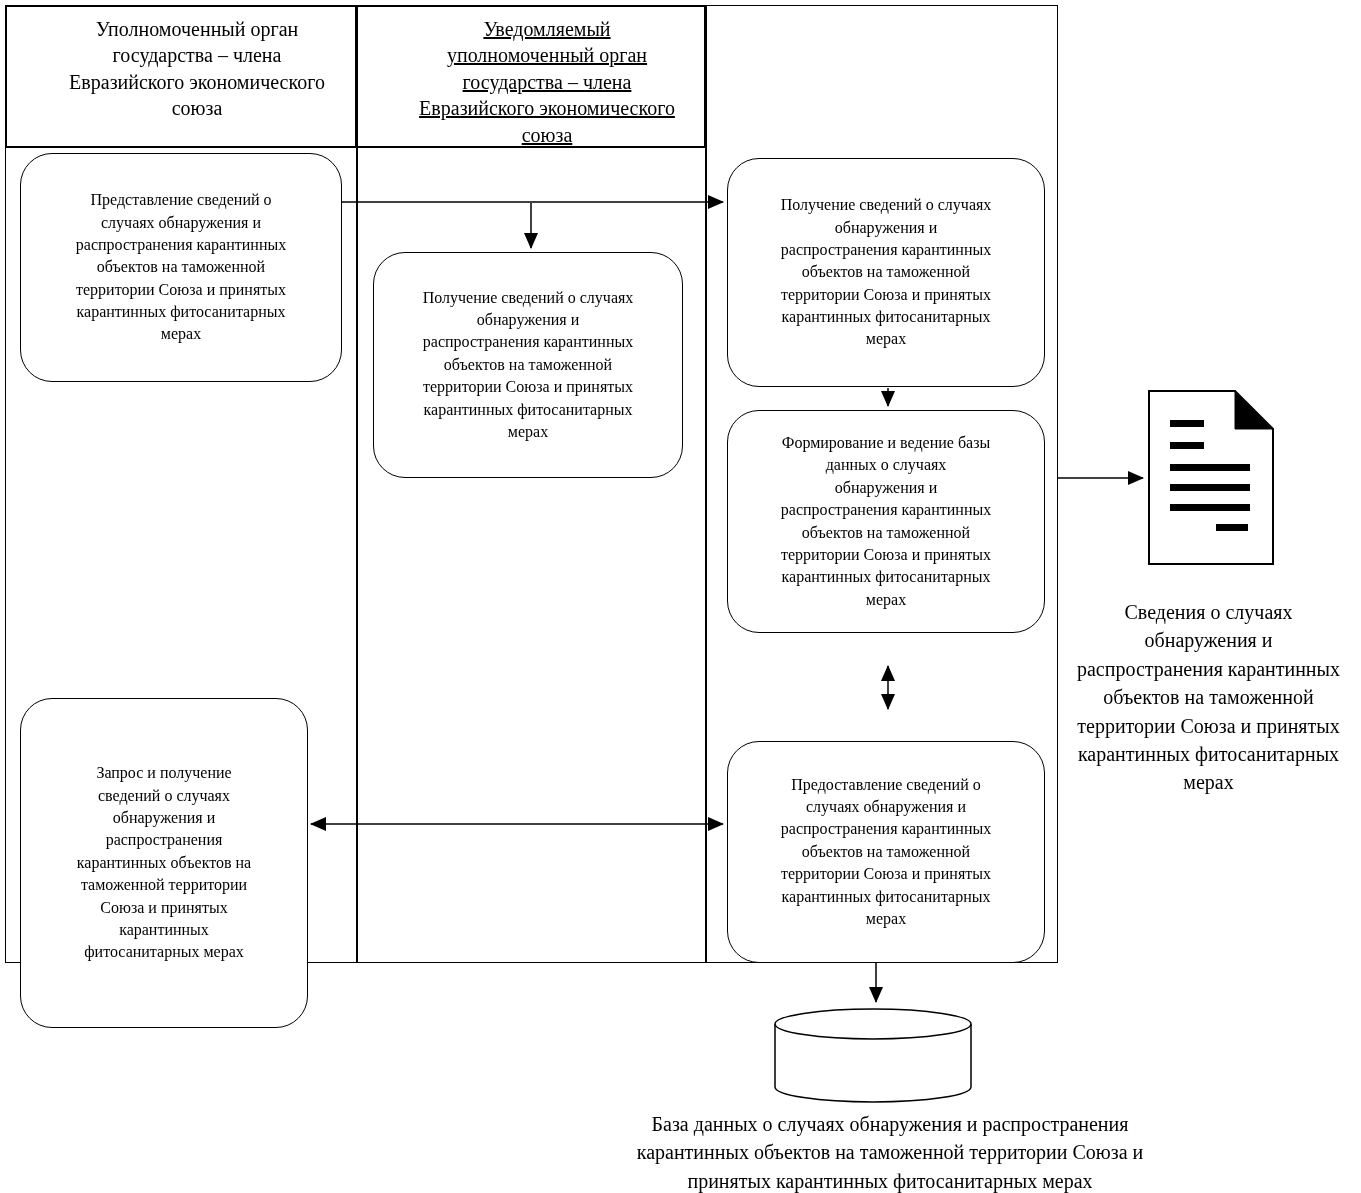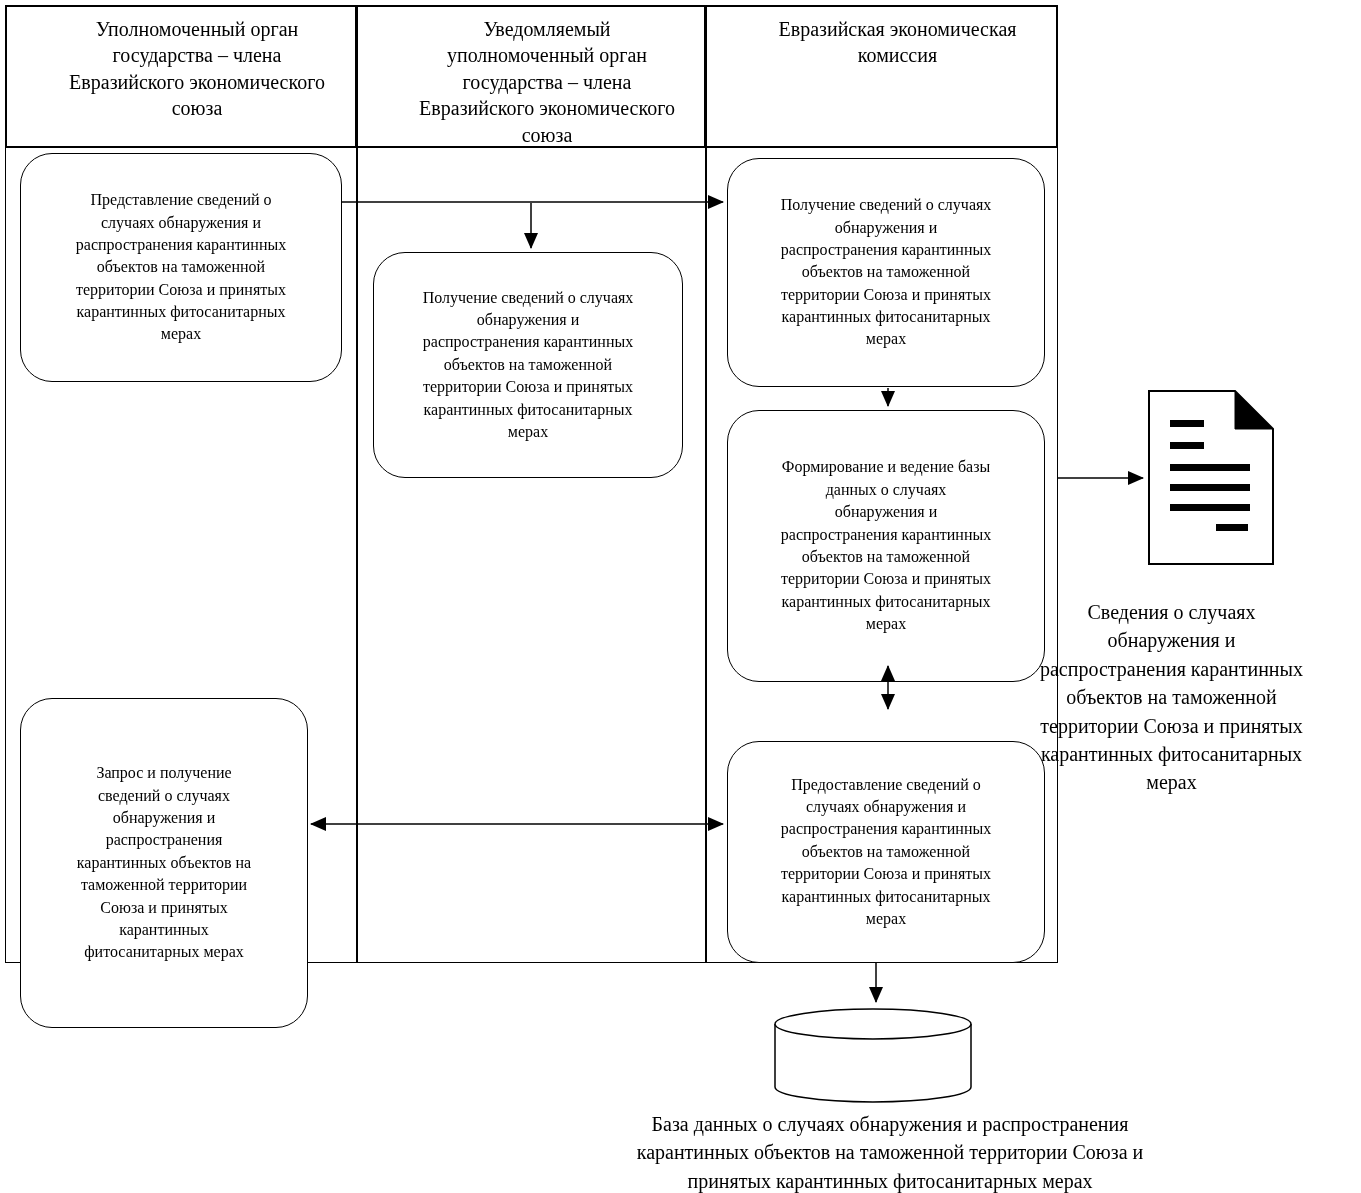--- a/index.html
+++ b/index.html
@@ -45,27 +45,25 @@
 <div class="canvas">
 
   <div class="frame"></div>
   <div class="vdivider" style="left:356px;"></div>
   <div class="vdivider" style="left:705px;"></div>
 
   <div class="lane-header" style="left:5px;width:352px;">Уполномоченный орган
 государства – члена
 Евразийского экономического
 союза</div>
-  <div class="lane-header" style="left:356px;width:350px;">Уведомляемый
+  <div class="lane-header" style="left:356px;width:350px;text-decoration:underline;">Уведомляемый
 уполномоченный орган
 государства – члена
 Евразийского экономического
 союза</div>
-  <div class="lane-header" style="left:705px;width:353px;">Евразийская экономическая
-комиссия</div>
 
   <div class="node" style="left:20px;top:153px;width:322px;height:229px;">Представление сведений о
 случаях обнаружения и
 распространения карантинных
 объектов на таможенной
 территории Союза и принятых
 карантинных фитосанитарных
 мерах</div>
 
   <div class="node" style="left:373px;top:252px;width:310px;height:226px;">Получение сведений о случаях
@@ -77,21 +75,21 @@
 мерах</div>
 
   <div class="node" style="left:727px;top:158px;width:318px;height:229px;">Получение сведений о случаях
 обнаружения и
 распространения карантинных
 объектов на таможенной
 территории Союза и принятых
 карантинных фитосанитарных
 мерах</div>
 
-  <div class="node" style="left:727px;top:410px;width:318px;height:272px;">Формирование и ведение базы
+  <div class="node" style="left:727px;top:410px;width:318px;height:223px;">Формирование и ведение базы
 данных о случаях
 обнаружения и
 распространения карантинных
 объектов на таможенной
 территории Союза и принятых
 карантинных фитосанитарных
 мерах</div>
 
   <div class="node" style="left:727px;top:741px;width:318px;height:222px;">Предоставление сведений о
 случаях обнаружения и
@@ -130,21 +128,21 @@
     <polygon points="1,1 87,1 125,39 125,174 1,174" fill="#fff" stroke="#000" stroke-width="2"></polygon>
     <polygon points="87,1 125,39 87,39" fill="#000" stroke="#000" stroke-width="1"></polygon>
     <rect x="22" y="30" width="34" height="7" fill="#000"></rect>
     <rect x="22" y="52" width="34" height="7" fill="#000"></rect>
     <rect x="22" y="74" width="80" height="7" fill="#000"></rect>
     <rect x="22" y="94" width="80" height="7" fill="#000"></rect>
     <rect x="22" y="114" width="80" height="7" fill="#000"></rect>
     <rect x="68" y="134" width="32" height="7" fill="#000"></rect>
   </svg>
 
-  <div class="caption" style="left:1019px;top:598px;width:305px;">Сведения о случаях
+  <div class="caption" style="left:1056px;top:598px;width:305px;">Сведения о случаях
 обнаружения и
 распространения карантинных
 объектов на таможенной
 территории Союза и принятых
 карантинных фитосанитарных
 мерах</div>
 
   <svg class="artifact" style="left:773px;top:1007px;" width="200" height="98" viewBox="0 0 200 98" xmlns="http://www.w3.org/2000/svg">
     <path d="M 2,17 L 2,80 A 98,15 0 0 0 198,80 L 198,17" fill="#fff" stroke="#000" stroke-width="1.5"></path>
     <ellipse cx="100" cy="17" rx="98" ry="15" fill="#fff" stroke="#000" stroke-width="1.5"></ellipse>

